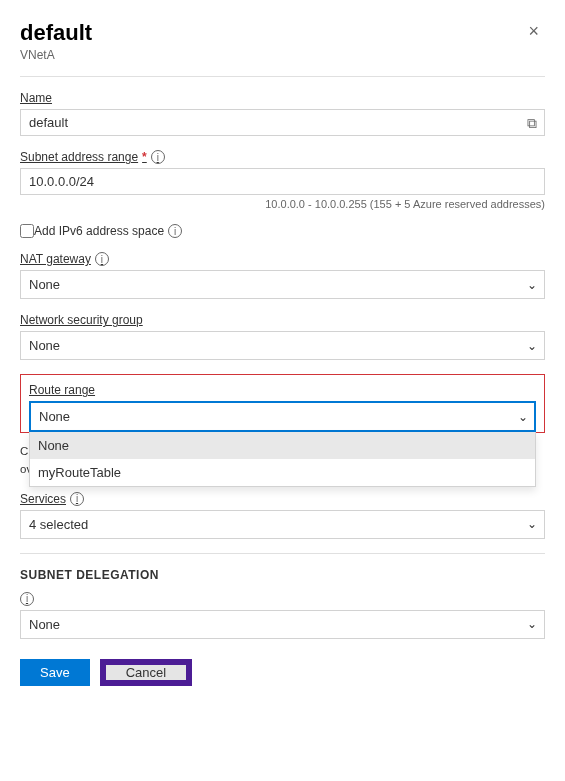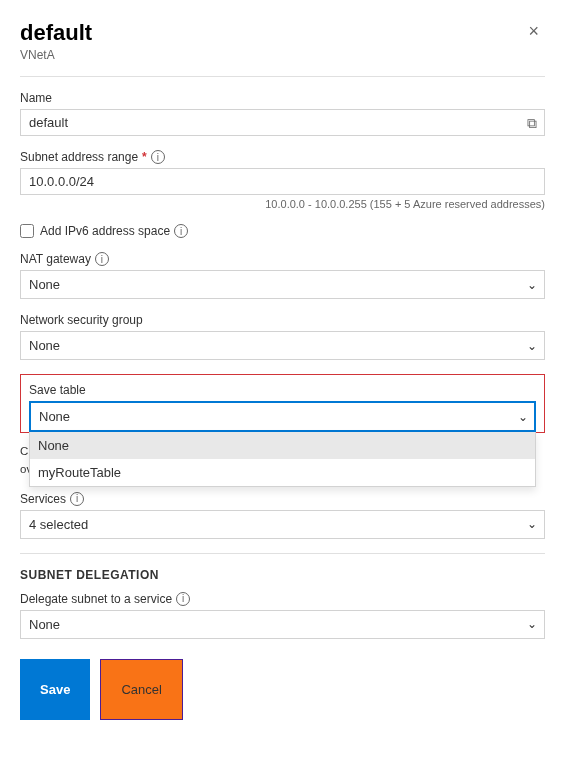--- a/index.html
+++ b/index.html
@@ -53,20 +53,21 @@
       margin-bottom: 14px;
     }
     .field-label {
       display: flex;
       align-items: center;
       gap: 4px;
       font-size: 12px;
       font-weight: 500;
       color: #333;
       margin-bottom: 4px;
+      text-decoration: underline;
     }
     .field-label .required {
       color: #d13438;
       font-weight: bold;
     }
     .info-icon {
       display: inline-flex;
       align-items: center;
       justify-content: center;
       width: 14px;
@@ -102,21 +103,20 @@
     }
     .address-hint {
       font-size: 11px;
       color: #666;
       text-align: right;
       margin-top: 3px;
     }
     .checkbox-row {
       display: flex;
       align-items: center;
-      gap: 6px;
       margin-bottom: 14px;
     }
     .checkbox-row input[type="checkbox"] {
       width: 14px;
       height: 14px;
       cursor: pointer;
     }
     .checkbox-label {
       font-size: 12px;
       color: #333;
@@ -213,27 +213,27 @@
       gap: 10px;
       margin-top: 20px;
     }
     .btn-save {
       background: #0078d4;
       color: #fff;
       border: none;
       padding: 6px 20px;
       font-size: 13px;
       cursor: pointer;
-      font-weight: 700;
+      font-weight: 400;
     }
     .btn-cancel {
-      background: #f97316;
-      color: #333;
-      border: 1px solid #4c1d95;
-      padding: 22px 20px;
+      background: #e5e5e5;
+      color: #333;
+      border: 6px solid #4c1d95;
+      padding: 0 20px;
       font-size: 13px;
       cursor: pointer;
     }
   </style>
 </head>
 <body>
 
 <div class="panel">
 
   <div class="panel-header">
@@ -290,21 +290,21 @@
       <span>Network security group</span>
     </div>
     <div class="dropdown-wrapper">
       <div class="dropdown-field">None</div>
       <span class="dropdown-arrow">⌄</span>
     </div>
   </div>
 
   <div class="route-table-section">
     <div class="field-label">
-      <span>Save table</span>
+      <span>Route range</span>
     </div>
     <div class="dropdown-open-container">
       <div class="dropdown-wrapper">
         <div class="dropdown-field route-table-dropdown-active">None</div>
         <span class="dropdown-arrow">⌄</span>
       </div>
       <div class="dropdown-list">
         <div class="dropdown-list-item selected">None</div>
         <div class="dropdown-list-item">myRouteTable</div>
       </div>
@@ -328,21 +328,20 @@
       <span class="dropdown-arrow">⌄</span>
     </div>
   </div>
 
   <hr class="divider">
 
   <div>
     <div class="section-heading">SUBNET DELEGATION</div>
     <div class="field-group">
       <div class="field-label">
-        <span>Delegate subnet to a service</span>
         <span class="info-icon">i</span>
       </div>
       <div class="dropdown-wrapper">
         <div class="dropdown-field">None</div>
         <span class="dropdown-arrow">⌄</span>
       </div>
     </div>
   </div>
 
   <div class="footer-buttons">

